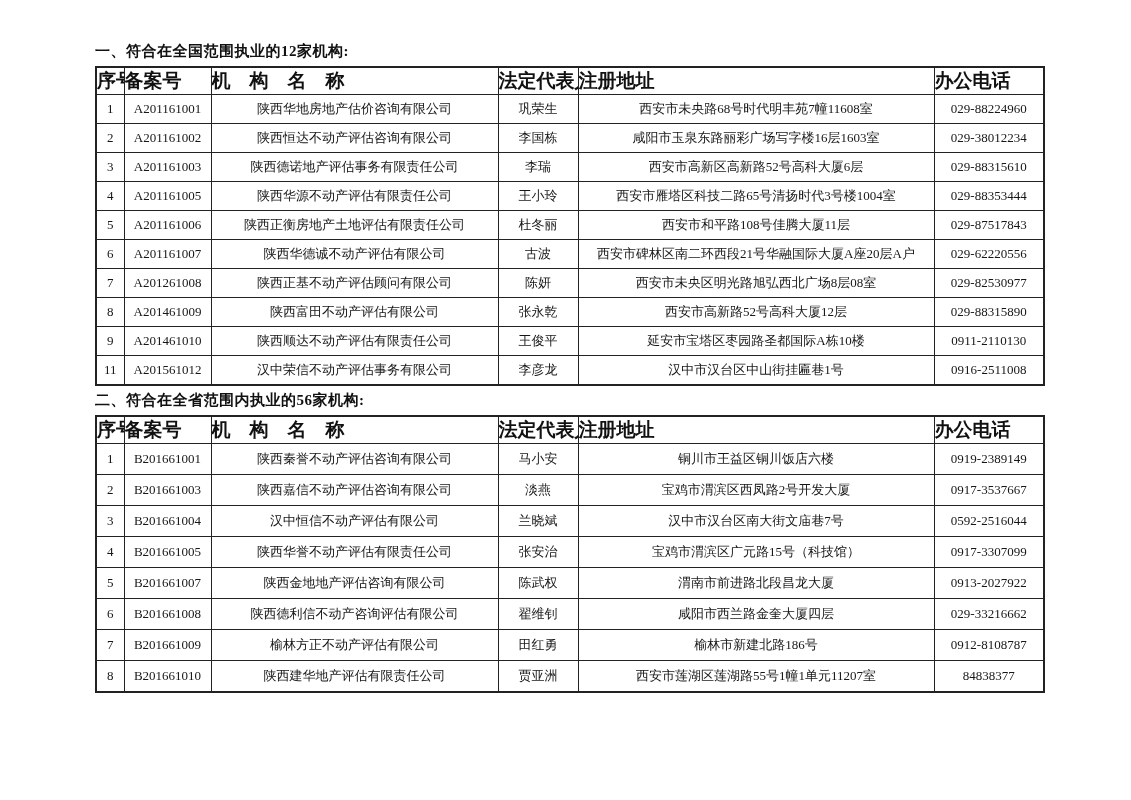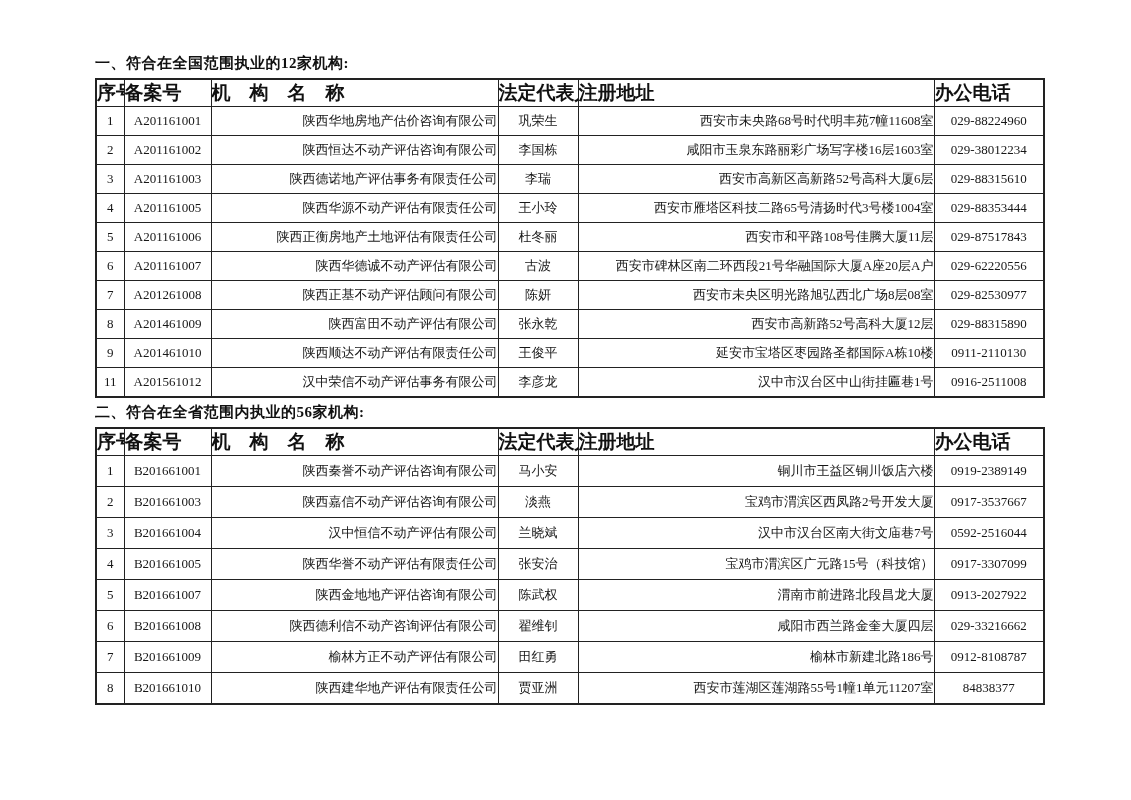--- a/index.html
+++ b/index.html
@@ -2,21 +2,21 @@
 <html lang="zh"><head>
 <meta charset="utf-8">
 <style>
   html,body{margin:0;padding:0;background:#ffffff;}
   body{
     width:1131px;height:800px;overflow:hidden;
     font-family:"Liberation Serif","DejaVu Serif",serif;
     color:#111;
   }
   .page{position:relative;width:1131px;height:800px;background:#fff;}
-  .content{position:absolute;left:95px;top:54px;width:948px;}
+  .content{position:absolute;left:95px;top:42px;width:948px;}
   .sec-title{
     font-size:15px;font-weight:bold;color:#111;
     margin:0 0 5px 0;line-height:19px;letter-spacing:0.5px;
   }
   .sec-title.second{margin-top:5px;}
   table.reg{
     border-collapse:collapse;width:948px;table-layout:fixed;
     border:2px solid #222;
   }
   table.reg th,table.reg td{
@@ -25,21 +25,21 @@
     padding:0;
   }
   table.reg th{
     font-weight:bold;font-size:19px;text-align:left;
     height:21px;color:#111;
   }
   table.reg td{font-size:13px;color:#161616;}
   table.t1 tbody td{height:28px;}
   table.t2 tbody td{height:30px;}
   td.c0,td.c1,td.c3,td.c5{text-align:center;}
-  td.c2,td.c4{text-align:right;padding-left:5px;}
+  td.c2,td.c4{text-align:center;padding-left:5px;}
   col.w0{width:28px;} col.w1{width:87px;} col.w2{width:287px;}
   col.w3{width:80px;} col.w4{width:356px;} col.w5{width:110px;}
 </style>
 </head>
 <body>
 
 <div class="page">
   <div class="content">
 
     <h2 class="sec-title">一、符合在全国范围执业的12家机构:</h2>

